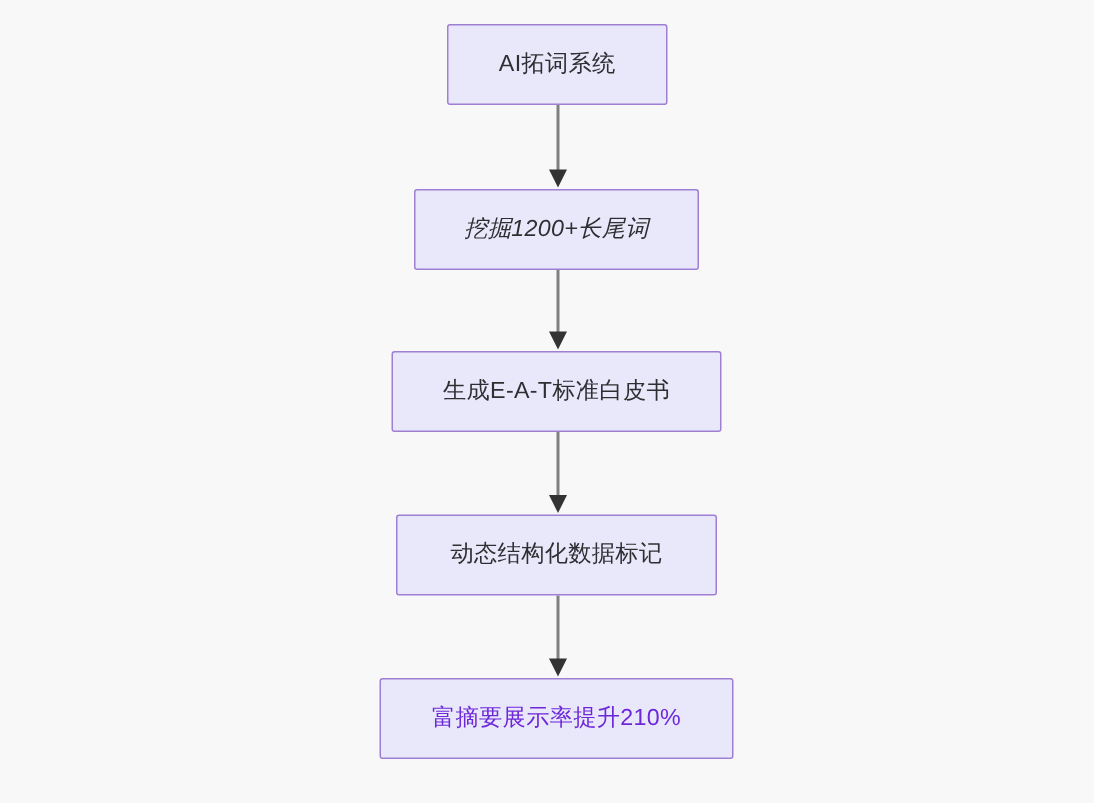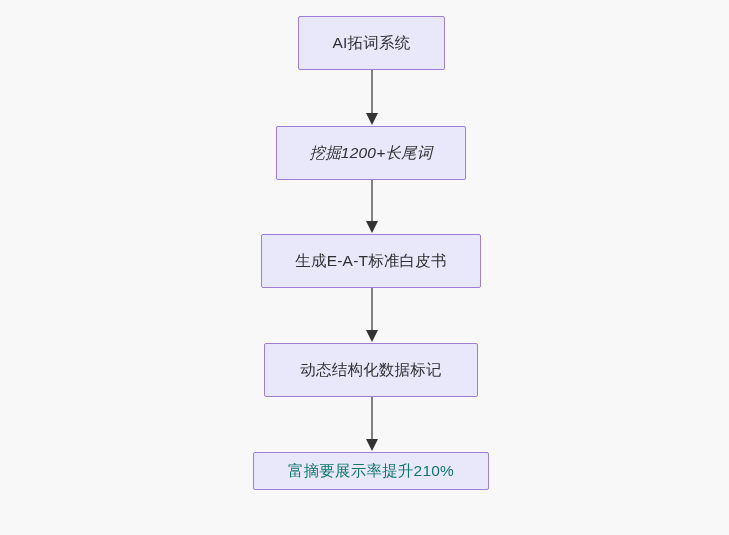--- a/index.html
+++ b/index.html
@@ -89,17 +89,17 @@
   </div>
 
   <div class="flow-node" style="left: 261px; top: 234px; width: 220px; height: 54px; background: rgb(233, 232, 251); border-color: rgb(159, 127, 212); color: rgb(47, 47, 51);">
     <span class="flow-node-label">生成E-A-T标准白皮书</span>
   </div>
 
   <div class="flow-node" style="left: 264px; top: 343px; width: 214px; height: 54px; background: rgb(233, 232, 251); border-color: rgb(159, 127, 212); color: rgb(47, 47, 51);">
     <span class="flow-node-label">动态结构化数据标记</span>
   </div>
 
-  <div class="flow-node" style="left: 253px; top: 452px; width: 236px; height: 38px; background: rgb(233, 232, 251); border-color: rgb(159, 127, 212); color: #0f766e;">
+  <div class="flow-node" style="left: 253px; top: 452px; width: 236px; height: 54px; background: rgb(233, 232, 251); border-color: rgb(159, 127, 212); color: #6d28d9;">
     <span class="flow-node-label">富摘要展示率提升210%</span>
   </div>
 
 </div>
 
 </body></html>

